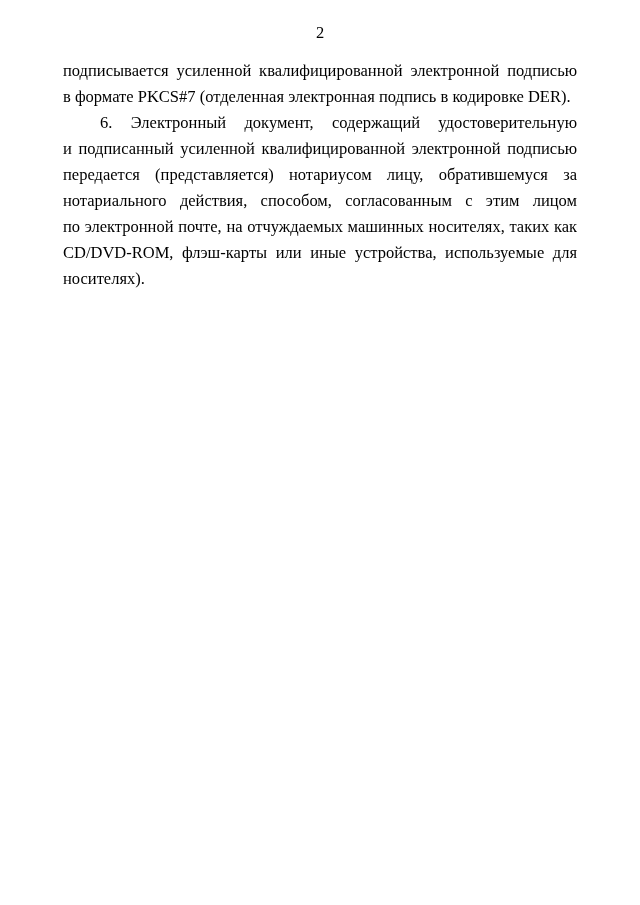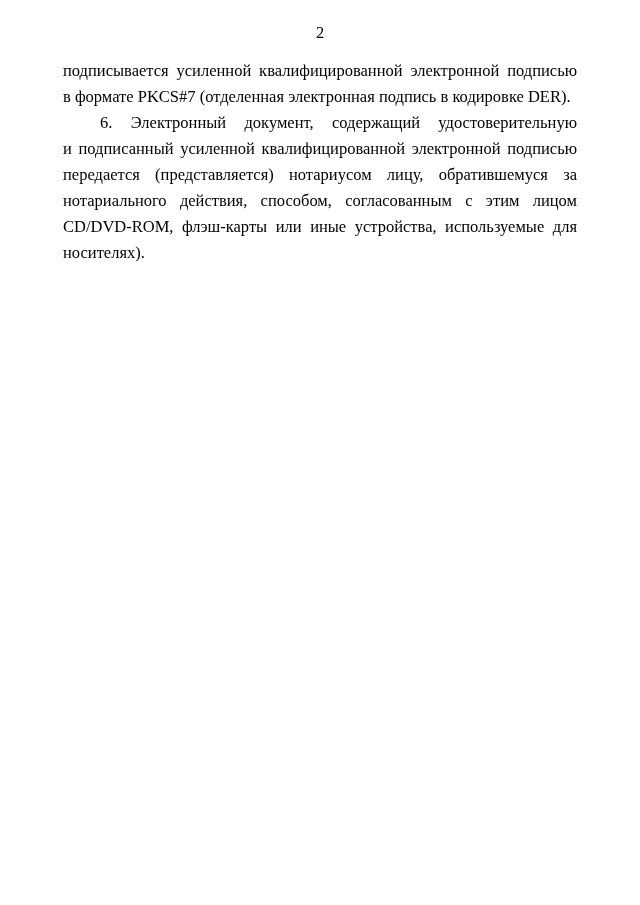--- a/index.html
+++ b/index.html
@@ -51,16 +51,17 @@
   <div class="para">
     <div class="line">подписывается усиленной квалифицированной электронной подписью нотариуса</div>
     <div class="line last">в формате PKCS#7 (отделенная электронная подпись в кодировке DER).</div>
   </div>
 
   <div class="para">
     <div class="line indent">6. Электронный документ, содержащий удостоверительную надпись</div>
     <div class="line">и подписанный усиленной квалифицированной электронной подписью нотариуса,</div>
     <div class="line">передается (представляется) нотариусом лицу, обратившемуся за совершением</div>
     <div class="line">нотариального действия, способом, согласованным с этим лицом (например,</div>
+    <div class="line">по электронной почте, на отчуждаемых машинных носителях, таких как</div>
     <div class="line">CD/DVD-ROM, флэш-карты или иные устройства, используемые для переноса</div>
     <div class="line last">носителях).</div>
   </div>
 </div>
 
 </body></html>

